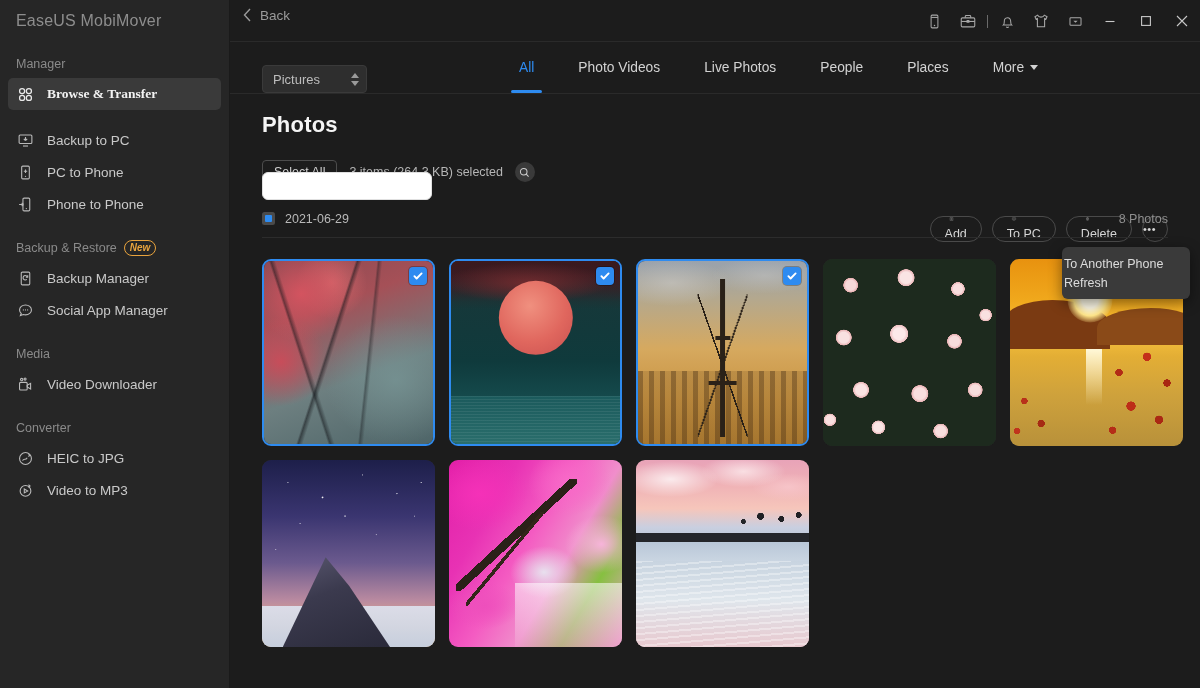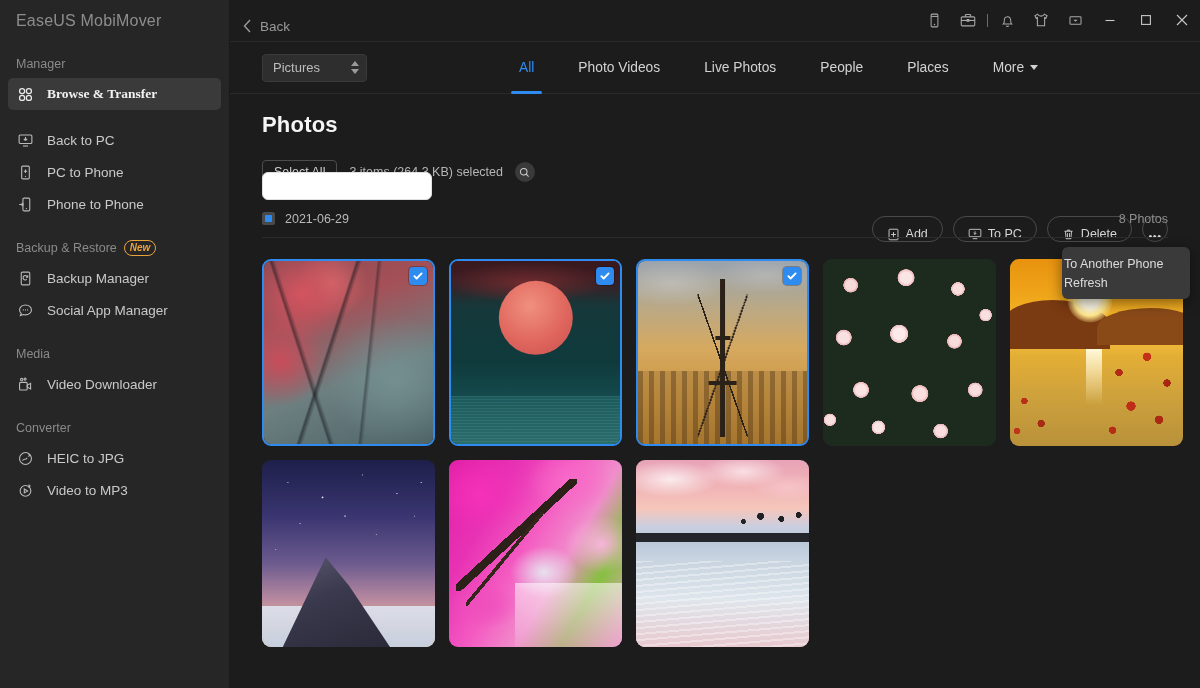--- a/index.html
+++ b/index.html
@@ -46,40 +46,40 @@
   .sb-item.active .lbl { color: #f2f2f2; font-weight: 600; font-family: Liberation Serif, serif; }
   .sb-item .ico { width: 19px; height: 19px; display:flex; align-items:center; justify-content:center; color:#b9b9b9; flex:0 0 19px;}
   .sb-item.active .ico { color: #e9e9e9; }
   .sp8 { height: 8px; } .sp14{height:14px;}
 
   
   .main { flex: 1; height: 688px; position: relative; background: #1c1c1c; display:flex; flex-direction:column;}
 
   
   .titlebar {
-    height: 42px; display: flex; align-items: flex-end;
+    height: 42px; display: flex; align-items: flex-start;
     background: #1c1c1c; border-bottom: 1px solid #2a2a2a;
     position: relative;
   }
   .back-btn {
     display:flex; align-items:center; gap:7px;
     padding: 0 10px 0 12px; height: 30px; cursor:pointer;
     color:#9a9a9a; font-size:13.5px;
   }
   .tb-right { margin-left:auto; display:flex; align-items:center; height:42px; }
   .tb-ico {
     width: 34px; height: 42px; display:flex; align-items:center; justify-content:center;
     color:#a8a8a8; cursor:pointer;
   }
   .tb-div { width:1px; height:13px; background:#6a6a6a; margin:0 2px; }
   .win-btn { width:36px; height:42px; display:flex;align-items:center;justify-content:center;color:#c8c8c8;cursor:pointer;}
 
   
   .tabbar {
-    height: 52px; display:flex; align-items:center;
+    height: 52px; display:flex; align-items:flex-end;
     border-bottom: 1px solid #2a2a2a; background:#1c1c1c;
     padding-left: 32px; position:relative;
   }
   .picker {
     width: 105px; height: 28px; background: #2e2e2e;
     border: 1px solid #3a3a3a; border-radius: 4px;
     display:flex; align-items:center; justify-content:space-between;
     padding: 0 7px 0 10px; cursor:pointer;
   }
   .picker .pv { font-size:13px; color:#bdbdbd; }
@@ -101,21 +101,21 @@
   .tab .caret { margin-left:6px; width:0;height:0;border-left:4px solid transparent;border-right:4px solid transparent;border-top:5px solid #d2d2d2;display:inline-block; }
 
   
   .content { flex:1; position:relative; overflow:hidden; padding: 0 32px; }
   .page-title { font-size: 22px; font-weight: bold; color:#f5f5f5; margin-top: 18px; letter-spacing:.2px; }
 
   .hdr-actions { position:absolute; right:32px; top:122px; display:flex; align-items:center; gap:10px; }
   .abtn {
     height: 26px; border:1px solid #4a4a4a; border-radius:13px;
     background: transparent; color:#d6d6d6; font-size:12.5px;
-    display:flex; align-items:flex-end; gap:6px; padding: 0 14px; cursor:pointer;
+    display:flex; align-items:flex-start; gap:6px; padding: 0 14px; cursor:pointer;flex-direction:column;
   }
   .abtn.round { width:26px; padding:0; justify-content:center; border-radius:50%; }
 
   .selbar { display:flex; align-items:center; gap:12px; margin-top: 22px; }
   .selall {
     height:24px; border:1px solid #4c4c4c; border-radius:4px;
     padding: 0 11px; display:flex; align-items:center;
     font-size:12.5px; color:#d0d0d0; cursor:pointer;
   }
   .selinfo { font-size:12.5px; color:#b6b6b6; }
@@ -323,21 +323,21 @@
 
     <div class="sp14"></div>
     <div class="sb-item">
       <span class="ico">
         <svg viewBox="0 0 20 20" width="17" height="17" fill="none" stroke="currentColor" stroke-width="1.3">
           <rect x="2.5" y="3.5" width="15" height="10" rx="1.2"></rect>
             <path d="M10 6v4m0 0l-2-2m2 2l2-2"></path>
             <path d="M7 16.5h6"></path>
         </svg>
       </span>
-      <span class="lbl">Back to PC</span>
+      <span class="lbl">Backup to PC</span>
     </div>
     <div class="sb-item">
       <span class="ico">
         <svg viewBox="0 0 20 20" width="17" height="17" fill="none" stroke="currentColor" stroke-width="1.3">
           <rect x="5.5" y="2.5" width="9" height="15" rx="1.3"></rect>
             <path d="M10 6.5v4M8 8.5h4"></path>
             <circle cx="10" cy="14.5" r=".8" fill="currentColor" stroke="none"></circle>
         </svg>
       </span>
       <span class="lbl">PC to Phone</span>

